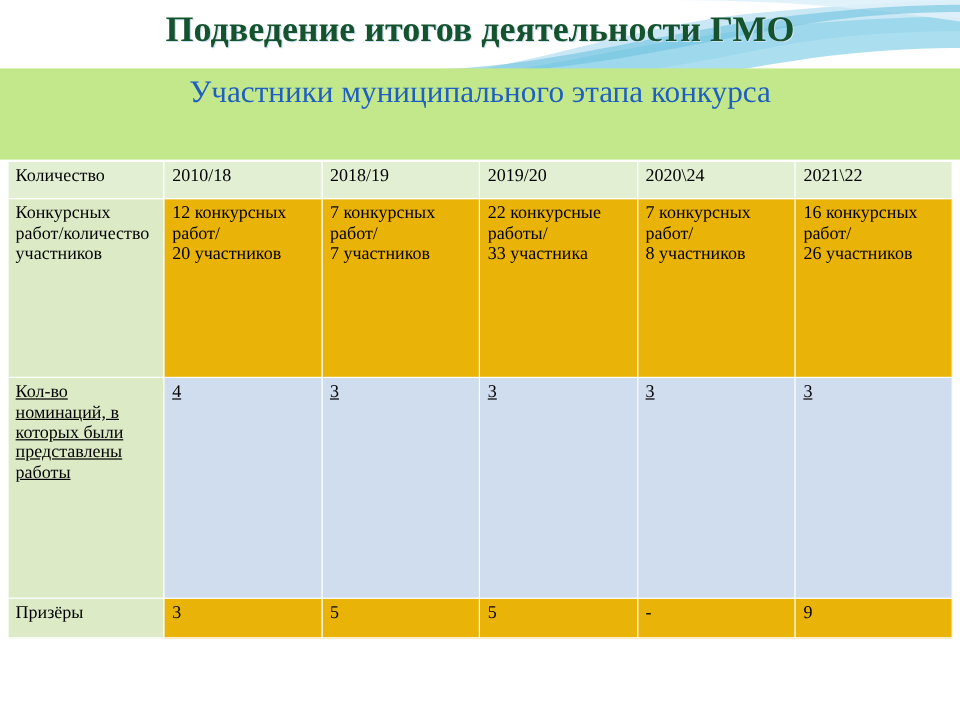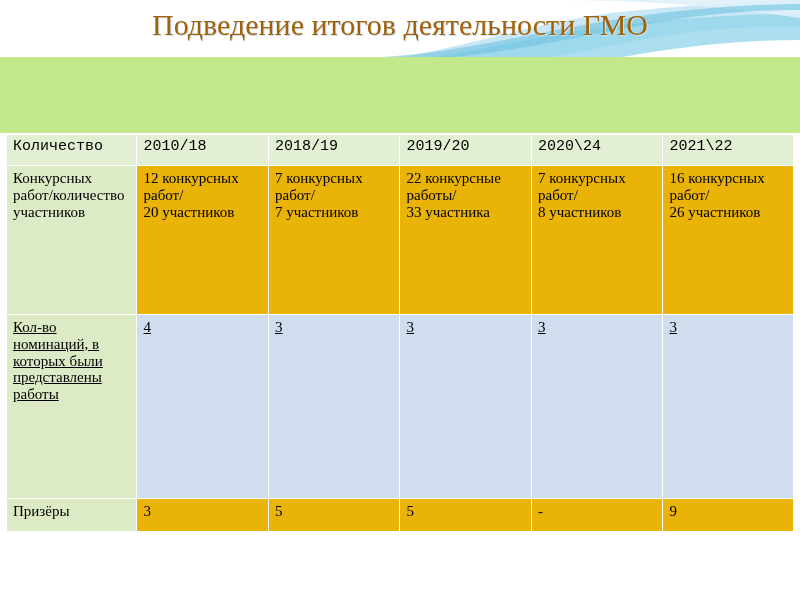--- a/index.html
+++ b/index.html
@@ -35,22 +35,22 @@
     position: absolute;
     top: 8px;
     left: 0;
     width: 800px;
     text-align: center;
     z-index: 5;
   }
   .main-title {
     font-family: "Liberation Serif", serif;
     font-size: 30px;
-    font-weight: normal;
-    color: #a16207;
+    font-weight: bold;
+    color: #14532d;
     letter-spacing: 0px;
     text-shadow: 1px 1px 0 #cfe0f5;
     white-space: nowrap;
   }
   .green-band {
     position: absolute;
     top: 57px;
     left: 0;
     width: 800px;
     height: 76px;
@@ -88,21 +88,20 @@
     font-size: 15px;
     color: #000000;
     font-weight: normal;
     text-align: left;
     line-height: 1.12;
   }
   .row-head td {
     background: #E2EFD2;
     height: 22px;
     font-size: 15px;
-    font-family: Liberation Mono, monospace;
   }
   .row-a td {
     background: #eab308;
   }
   .row-b td {
     background: #CFDDEE;
   }
   .row-c td {
     background: #DCE7F4;
   }
@@ -138,20 +137,21 @@
     </svg>
   </div>
 
   <div class="title-bar">
     <span class="main-title">Подведение итогов деятельности ГМО</span>
   </div>
 
   <div class="green-band"></div>
 
   <div class="subtitle">
+    <div>Участники муниципального этапа конкурса</div>
   </div>
 
   <table class="data">
     <colgroup>
       <col class="col0">
         <col class="col1">
         <col class="col2">
         <col class="col3">
         <col class="col4">
         <col class="col5">

